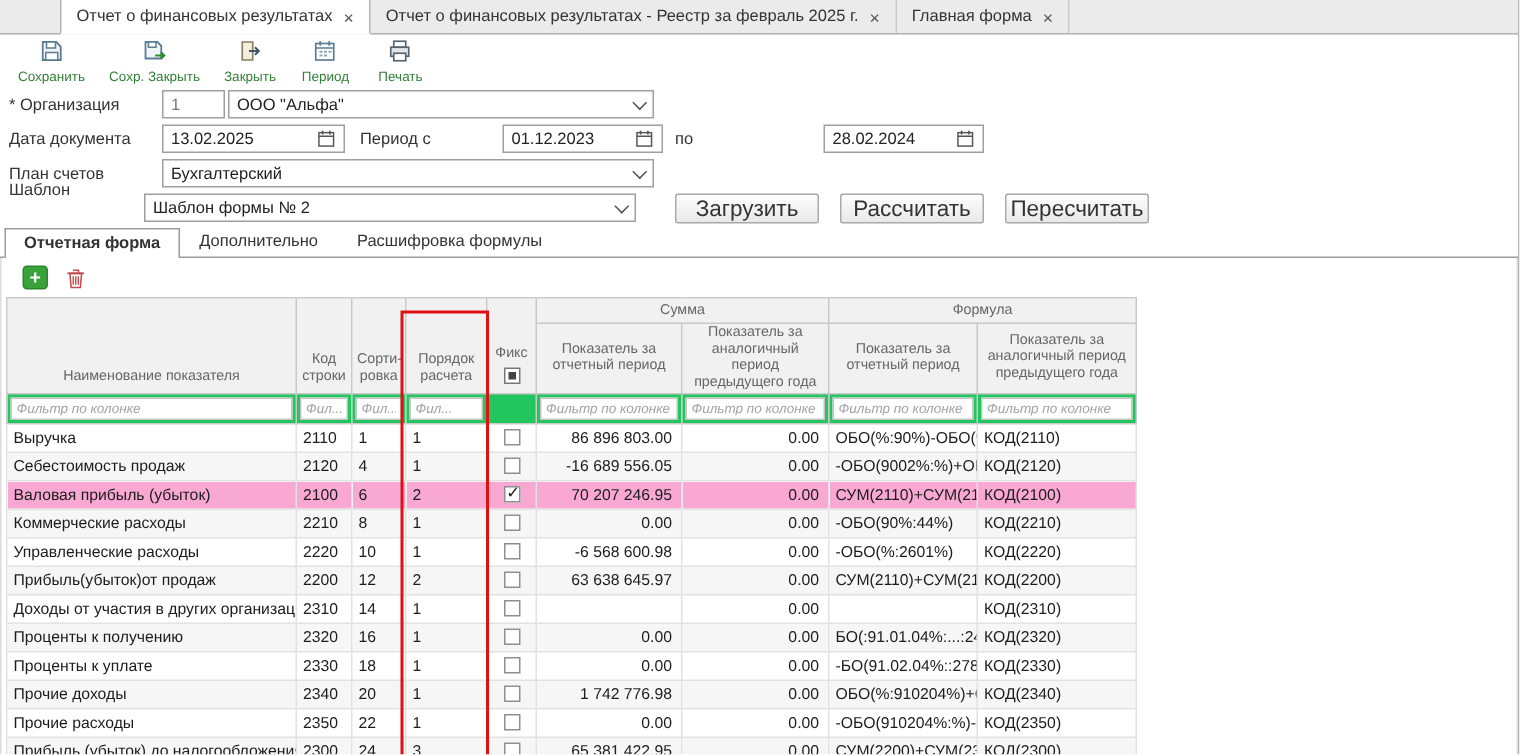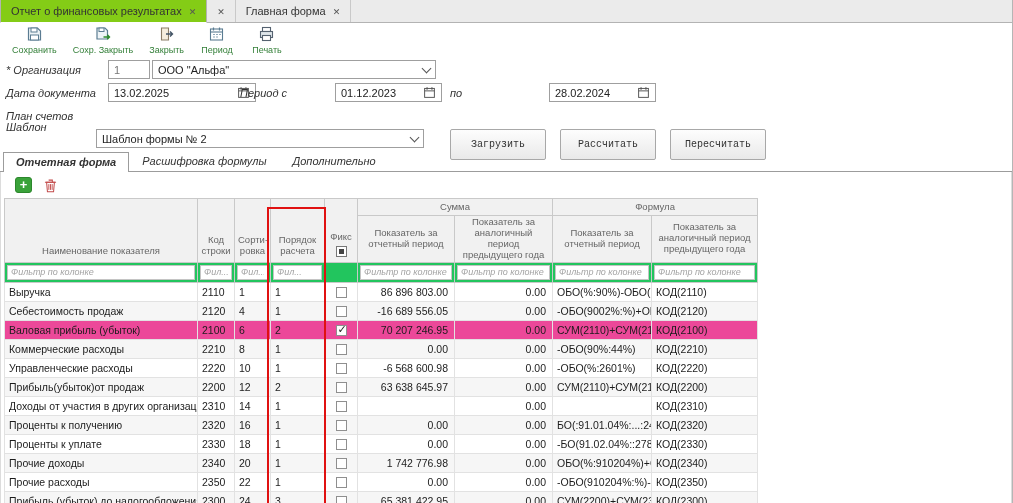--- a/index.html
+++ b/index.html
@@ -6,47 +6,47 @@
   html,body { background:#fff; }
   body { font-family:"Liberation Sans", sans-serif; }
 
   .window { position:relative; width:1013px; height:503px; background:#fff; overflow:hidden;
             border-right:1px solid #b5b5b5; font-size:11px; color:#222; }
 
   
   .tabbar { display:flex; height:23px; background:#ebebeb; border-bottom:1px solid #b3b3b3; }
   .wtab { display:flex; align-items:center; gap:7px; padding:0 10px; border-right:1px solid #c9c9c9;
           font-size:11px; color:#333; white-space:nowrap; cursor:default; }
-  .wtab.active { background:#84cc16; border-right:1px solid #b3b3b3; border-left:1px solid #b3b3b3;
-                 margin-bottom:-1px; border-bottom:1px solid #fff; }
+  .wtab.active { background:#ffffff; border-right:1px solid #b3b3b3; border-left:1px solid #b3b3b3;
+                 margin-bottom:-1px; border-bottom:1px solid #fff;margin-left:40px; }
   .wtab .close { font-size:9px; color:#555; padding-top:1px; }
 
   
   .toolbar { display:flex; align-items:flex-start; gap:16px; height:34px; padding:3px 0 0 12px; }
   .tbtn { display:flex; flex-direction:column; align-items:center; gap:1px; min-width:34px;justify-content:space-between; }
   .tbtn svg { width:17px; height:16px; }
   .tlbl { font-size:9px; color:#35803a; white-space:nowrap; }
 
   
   .form { position:relative; height:94px; }
-  .flabel { position:absolute; font-size:11px; color:#333; white-space:nowrap;font-style:italic; }
+  .flabel { position:absolute; font-size:11px; color:#333; white-space:nowrap; }
   .ffield { position:absolute; height:19px; border:1px solid #9f9f9f; background:#fff;
             display:flex; align-items:center; padding:0 5px; font-size:11px; color:#222; }
   .fval { white-space:nowrap; overflow:hidden; }
   .dim { color:#777; }
   .chev { margin-left:auto; width:7px; height:7px; border-right:1.5px solid #555; border-bottom:1.5px solid #555;
           transform:rotate(45deg); margin-top:-3px; flex:none; }
   .calbtn { margin-left:auto; display:flex; align-items:center; flex:none; }
   .calbtn svg { width:13px; height:13px; }
-  .btn { position:absolute; height:31px; border:1px solid #a8a8a8; border-radius:2px;
+  .btn { position:absolute; height:20px; border:1px solid #a8a8a8; border-radius:2px;
          background:linear-gradient(#fdfdfd,#e9e9e9); display:flex; align-items:center; justify-content:center;
-         font-size:10px; color:#333; cursor:default;font-family:Liberation Mono, monospace; }
-
-  
-  .pagetabs { display:flex; align-items:flex-end; height:21px; border-bottom:1px solid #9c9c9c; padding-left:3px;font-style:italic; }
+         font-size:15px; color:#333; cursor:default; }
+
+  
+  .pagetabs { display:flex; align-items:flex-end; height:21px; border-bottom:1px solid #9c9c9c; padding-left:3px; }
   .ptab { padding:3px 12px 4px; font-size:11px; color:#333; border:1px solid transparent; border-bottom:none; }
   .ptab.active { background:#fff; border-color:#9c9c9c; font-weight:bold; position:relative; top:1px; }
 
   
   .content { position:relative; border-left:1px solid #dcdcdc; border-right:1px solid #dcdcdc; height:331px; }
   .gridbar { height:26px; display:flex; align-items:center; gap:12px; padding-left:14px; }
   .addbtn { width:17px; height:16px; background:#3aa23a; border:1px solid #2c872c; border-radius:3px;
             color:#fff; font-size:13px; line-height:13px; text-align:center; font-weight:bold; }
   .trash svg { width:13px; height:15px; display:block; }
 
@@ -63,40 +63,41 @@
   .fixsq { position:relative; display:inline-block; width:11px; height:11px; border:1px solid #777; background:#fff; margin-top:3px; }
   .fixsq::after { content:""; position:absolute; left:2px; top:2px; right:2px; bottom:2px; background:#444; }
   .grid .frow th { height:20px; padding:1px 2px; background:#22c55e; }
   input.filter { width:100%; height:15px; border:1px solid #c4c4c4; font-size:9px; font-style:italic;
                  padding:0 3px; color:#777; font-family:"Liberation Sans", sans-serif; }
   input.filter::placeholder { color:#a3a3a3; font-style:italic; }
 
   .grid td { border:1px solid #e2e2e2; height:19px; padding:1px 4px; font-size:10.5px; color:#1c1c1c;
              white-space:nowrap; overflow:hidden; }
   .grid tbody tr:nth-child(even) { background:#f6f6f6; }
-  .grid tbody tr.selected { background:#ec4899; }
+  .grid tbody tr.selected { background:#f9a8d4; }
   td.c-num { text-align:right; padding-right:6px; }
   td.c-fix { text-align:center; }
   .cb { position:relative; display:inline-block; width:11px; height:11px; border:1px solid #8f8f8f; background:#fff; vertical-align:middle; }
   .cb.checked::after { content:"\2713"; position:absolute; left:1px; top:-3px; font-size:11px; color:#1a1a1a; }
 
   .redbox { position:absolute; left:266px; top:9px; width:59px; height:520px;
             border:2px solid #e01111; pointer-events:none; z-index:5; }
 </style>
 </head>
 <body>
 
 <div class="window">
 
   <div class="tabbar">
     <div class="wtab active">
       <span>Отчет о финансовых результатах</span>
       <span class="close">✕</span>
     </div>
     <div class="wtab">
+      <span>Отчет о финансовых результатах - Реестр за февраль 2025 г.</span>
       <span class="close">✕</span>
     </div>
     <div class="wtab">
       <span>Главная форма</span>
       <span class="close">✕</span>
     </div>
   </div>
 
   <div class="toolbar">
     <div class="tbtn">
@@ -155,21 +156,21 @@
     <span class="flabel" style="left:6px;top:7px">* Организация</span>
     <div class="ffield" style="left:108px;top:3px;width:42px">
       <span class="fval dim">1</span>
     </div>
     <div class="ffield" style="left:152px;top:3px;width:284px">
       <span class="fval">ООО "Альфа"</span>
       <span class="chev"></span>
     </div>
 
     <span class="flabel" style="left:6px;top:30px">Дата документа</span>
-    <div class="ffield" style="left:108px;top:26px;width:148px">
+    <div class="ffield" style="left:108px;top:26px;width:122px">
       <span class="fval">13.02.2025</span>
       <span class="calbtn">
           <svg viewBox="0 0 16 16">
             <rect x="2" y="3" width="12" height="11" fill="#fff" stroke="#555" stroke-width="1.2"></rect>
             <path d="M2 6 h12" stroke="#555" stroke-width="1.2"></path>
             <path d="M5 1.5 v3 M11 1.5 v3" stroke="#555" stroke-width="1.4"></path>
           </svg>
         </span>
     </div>
     <span class="flabel" style="left:240px;top:30px">Период с</span>
@@ -189,35 +190,39 @@
       <span class="calbtn">
           <svg viewBox="0 0 16 16">
             <rect x="2" y="3" width="12" height="11" fill="#fff" stroke="#555" stroke-width="1.2"></rect>
             <path d="M2 6 h12" stroke="#555" stroke-width="1.2"></path>
             <path d="M5 1.5 v3 M11 1.5 v3" stroke="#555" stroke-width="1.4"></path>
           </svg>
         </span>
     </div>
 
     <span class="flabel" style="left:6px;top:53px">План счетов</span>
+    <div class="ffield" style="left:108px;top:49px;width:328px">
+      <span class="fval">Бухгалтерский</span>
+      <span class="chev"></span>
+    </div>
 
     <span class="flabel" style="left:6px;top:64px">Шаблон</span>
     <div class="ffield" style="left:96px;top:72px;width:328px">
       <span class="fval">Шаблон формы № 2</span>
       <span class="chev"></span>
     </div>
     <div class="btn" style="left:450px;top:72px;width:96px">Загрузить</div>
     <div class="btn" style="left:560px;top:72px;width:96px">Рассчитать</div>
     <div class="btn" style="left:670px;top:72px;width:96px">Пересчитать</div>
   </div>
 
   <div class="pagetabs">
     <div class="ptab active">Отчетная форма</div>
+    <div class="ptab">Дополнительно</div>
     <div class="ptab">Расшифровка формулы</div>
-    <div class="ptab">Дополнительно</div>
   </div>
 
   <div class="content">
     <div class="gridbar">
       <div class="addbtn">+</div>
       <span class="trash">
         <svg viewBox="0 0 14 16">
             <path d="M2.8 4.5 h8.4 l-0.9 10.2 h-6.6 z" fill="none" stroke="#c24b4b" stroke-width="1.1"></path>
             <path d="M1 4.5 h12" stroke="#c24b4b" stroke-width="1.1"></path>
             <path d="M5 2.2 h4 v2" fill="none" stroke="#c24b4b" stroke-width="1.1"></path>

